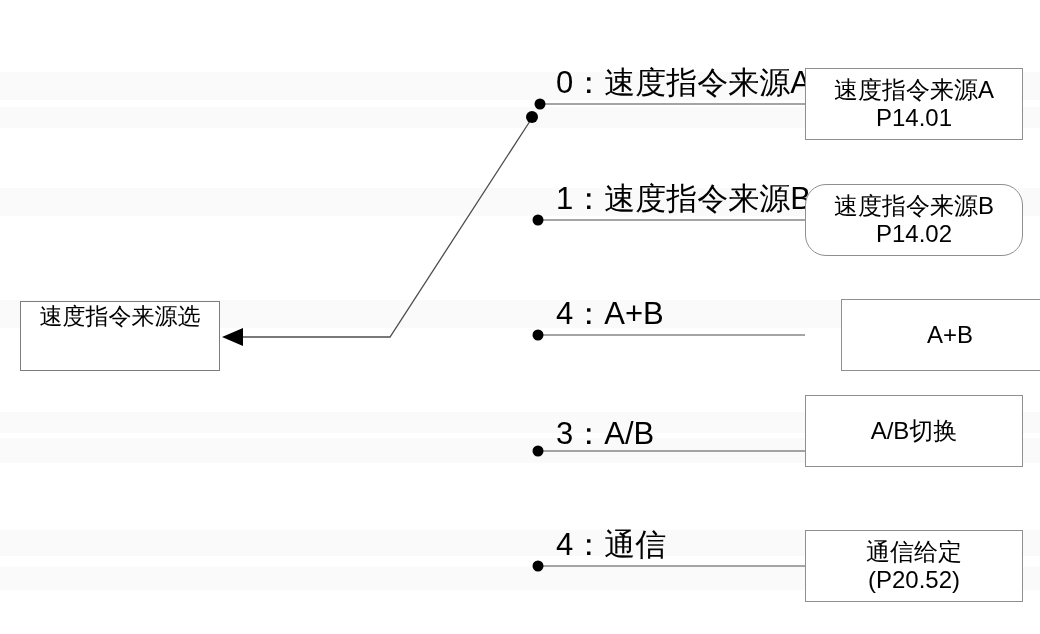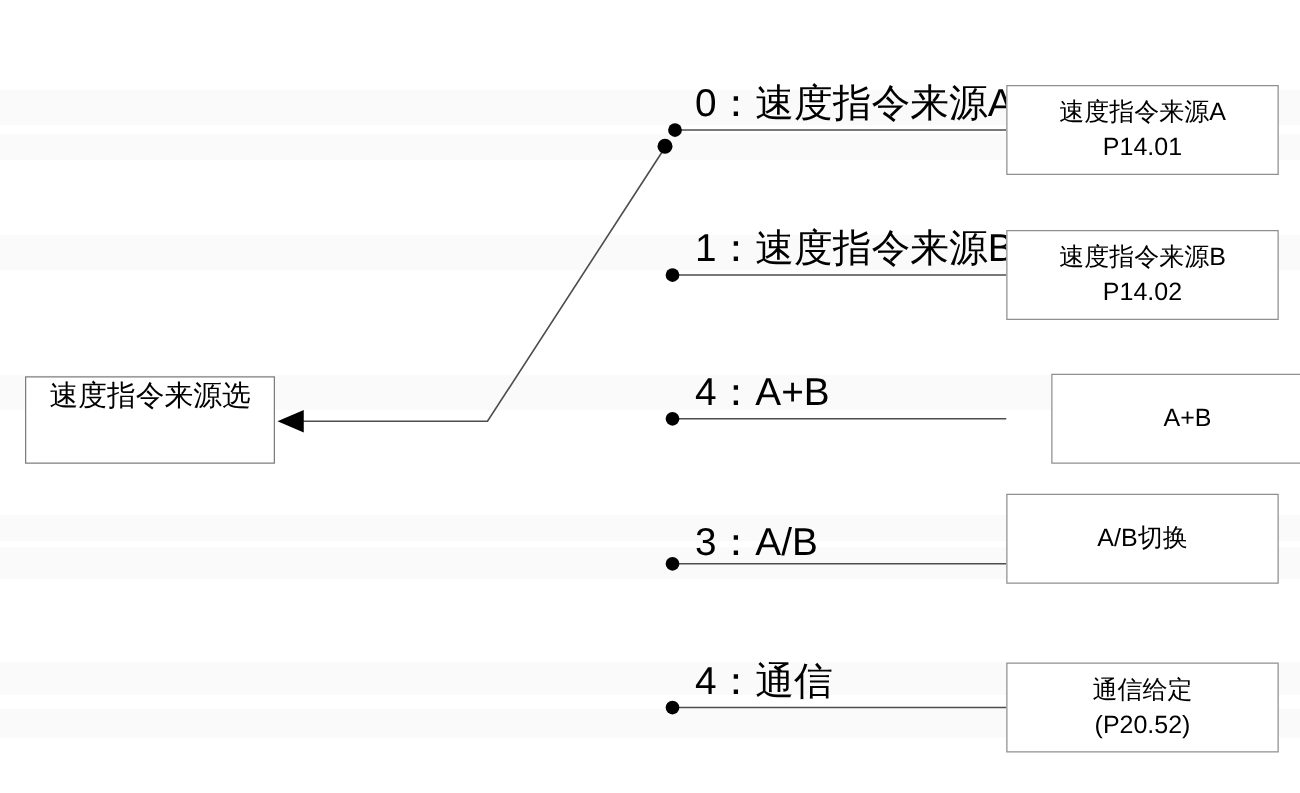--- a/index.html
+++ b/index.html
@@ -59,28 +59,28 @@
     left: 805px;
     width: 218px;
     height: 72px;
     border: 1.5px solid #8f8f8f;
     background: #ffffff;
     box-sizing: border-box;
     display: flex;
     flex-direction: column;
     align-items: center;
     justify-content: center;
-    font-size: 20px;
+    font-size: 24px;
     line-height: 28px;
     text-align: left;
   }
   .box-line:empty { display: none; }
 
   .r0 { top: 66px; }  .b0 { top: 68px; }
-  .r1 { top: 182px; } .b1 { top: 184px; }
+  .r1 { top: 182px; } .b1 { top: 184px; border-radius: 21px; }
   .r2 { top: 297px; } .b2 { top: 299px; margin-left: 36px; }
   .r3 { top: 417px; } .b3 { top: 395px; }
   .r4 { top: 528px; } .b4 { top: 530px; }
 </style>
 </head>
 <body>
 
 <div class="canvas">
 
   <div class="stripe" style="top:72px;height:28px;"></div>

